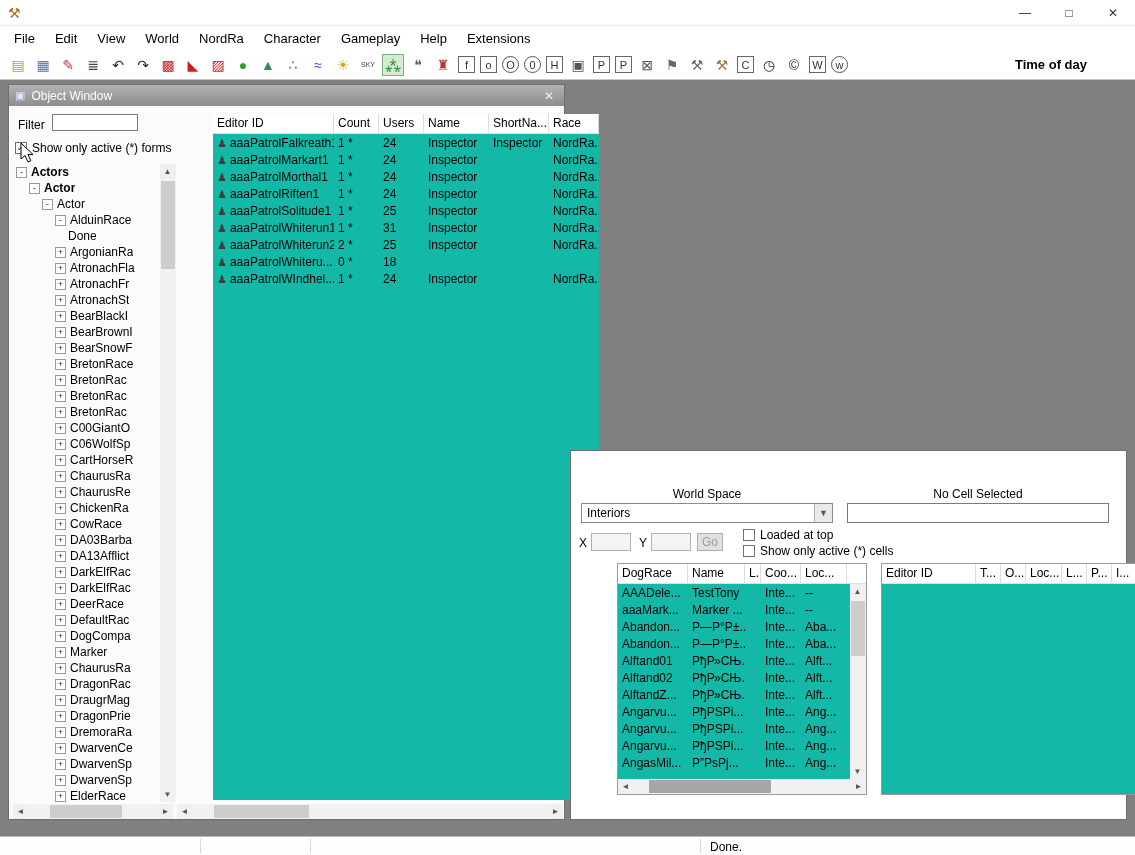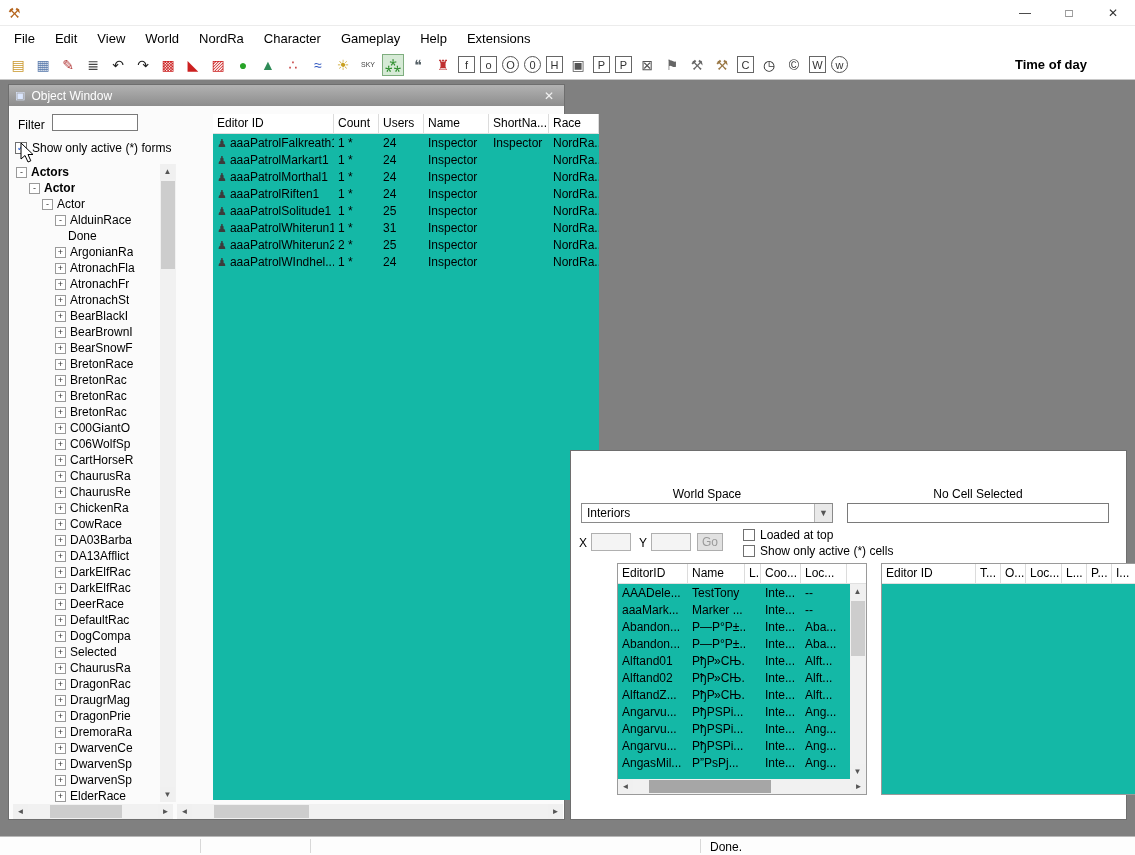--- a/index.html
+++ b/index.html
@@ -281,21 +281,21 @@
           <div class="tree-row" style="padding-left: 42px;">
             <span class="exp">+</span>
             <span class="tree-label">DefaultRac</span>
           </div>
           <div class="tree-row" style="padding-left: 42px;">
             <span class="exp">+</span>
             <span class="tree-label">DogCompa</span>
           </div>
           <div class="tree-row" style="padding-left: 42px;">
             <span class="exp">+</span>
-            <span class="tree-label">Selected</span>
+            <span class="tree-label">Marker</span>
           </div>
           <div class="tree-row" style="padding-left: 42px;">
             <span class="exp">+</span>
             <span class="tree-label">ChaurusRa</span>
           </div>
           <div class="tree-row" style="padding-left: 42px;">
             <span class="exp">+</span>
             <span class="tree-label">DragonRac</span>
           </div>
           <div class="tree-row" style="padding-left: 42px;">
@@ -404,20 +404,28 @@
             </div>
             <div class="td-row">
               <div class="td-cell" style="width: 121px;"><span class="row-icon">♟</span><span>aaaPatrolWhiterun2</span></div>
               <div class="td-cell" style="width: 45px;">2 *</div>
               <div class="td-cell" style="width: 45px;">25</div>
               <div class="td-cell" style="width: 65px;">Inspector</div>
               <div class="td-cell" style="width: 60px;"></div>
               <div class="td-cell" style="width: 50px;">NordRa...</div>
             </div>
             <div class="td-row">
+              <div class="td-cell" style="width: 121px;"><span class="row-icon">♟</span><span>aaaPatrolWhiteru...</span></div>
+              <div class="td-cell" style="width: 45px;">0 *</div>
+              <div class="td-cell" style="width: 45px;">18</div>
+              <div class="td-cell" style="width: 65px;"></div>
+              <div class="td-cell" style="width: 60px;"></div>
+              <div class="td-cell" style="width: 50px;"></div>
+            </div>
+            <div class="td-row">
               <div class="td-cell" style="width: 121px;"><span class="row-icon">♟</span><span>aaaPatrolWIndhel...</span></div>
               <div class="td-cell" style="width: 45px;">1 *</div>
               <div class="td-cell" style="width: 45px;">24</div>
               <div class="td-cell" style="width: 65px;">Inspector</div>
               <div class="td-cell" style="width: 60px;"></div>
               <div class="td-cell" style="width: 50px;">NordRa...</div>
             </div>
           </div>
       </div>
 
@@ -448,21 +456,21 @@
     <input class="inp" style="left: 80px; top: 82px; width: 40px; height: 18px; background: rgb(244, 244, 244); border-color: rgb(176, 176, 176);">
     <div class="go-btn" style="left:126px;top:82px;width:26px;height:18px;">Go</div>
 
     <span class="cb" style="left:172px;top:78px;color:#fff;"></span>
     <span class="lbl" style="left:189px;top:77px;">Loaded at top</span>
     <span class="cb" style="left:172px;top:94px;color:#fff;"></span>
     <span class="lbl" style="left:189px;top:93px;">Show only active (*) cells</span>
 
     <div class="tbl bordered" style="left:10px;top:112px;width:250px;height:232px;">
       <div class="th-row" id="cv-thead">
-          <div class="th-cell" style="width: 70px;">EditorID</div>
+          <div class="th-cell" style="width: 70px;">DogRace</div>
           <div class="th-cell" style="width: 57px;">Name</div>
           <div class="th-cell" style="width: 16px;">L.</div>
           <div class="th-cell" style="width: 40px;">Coo...</div>
           <div class="th-cell" style="width: 46px;">Loc...</div>
         </div>
       <div id="cv-tbody">
           <div class="td-row">
             <div class="td-cell" style="width: 70px;">AAADele...</div>
             <div class="td-cell" style="width: 57px;">TestTony</div>
             <div class="td-cell" style="width: 16px;"></div>

